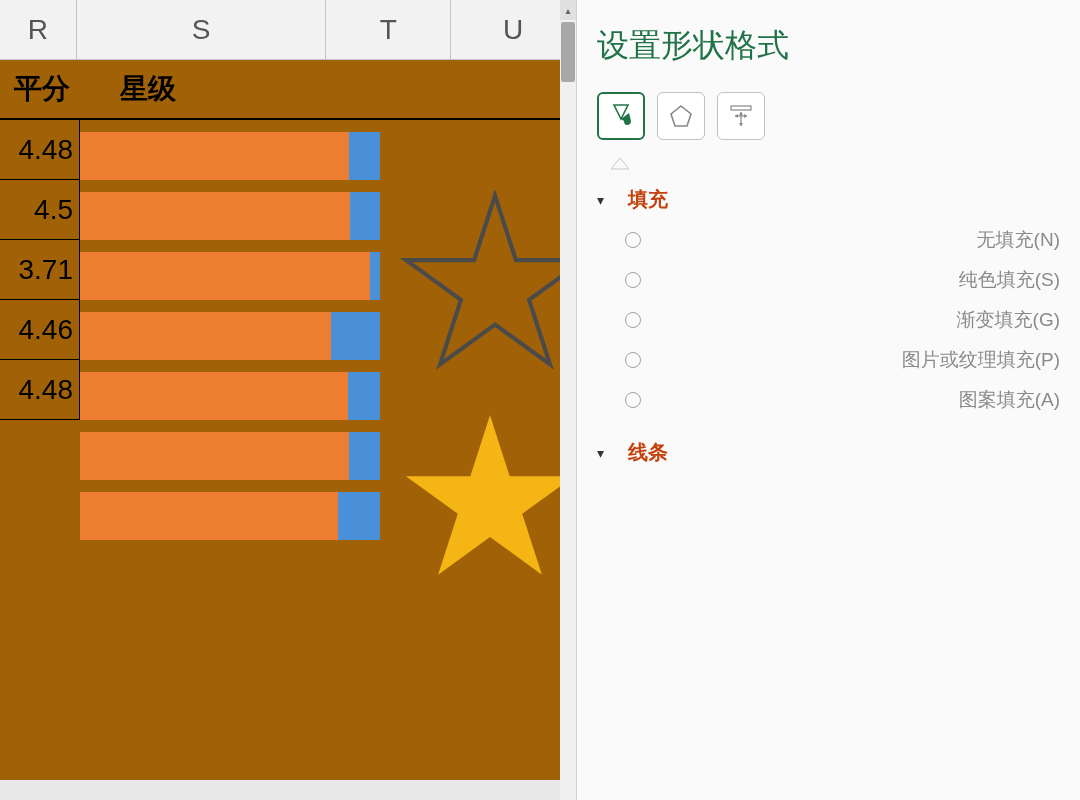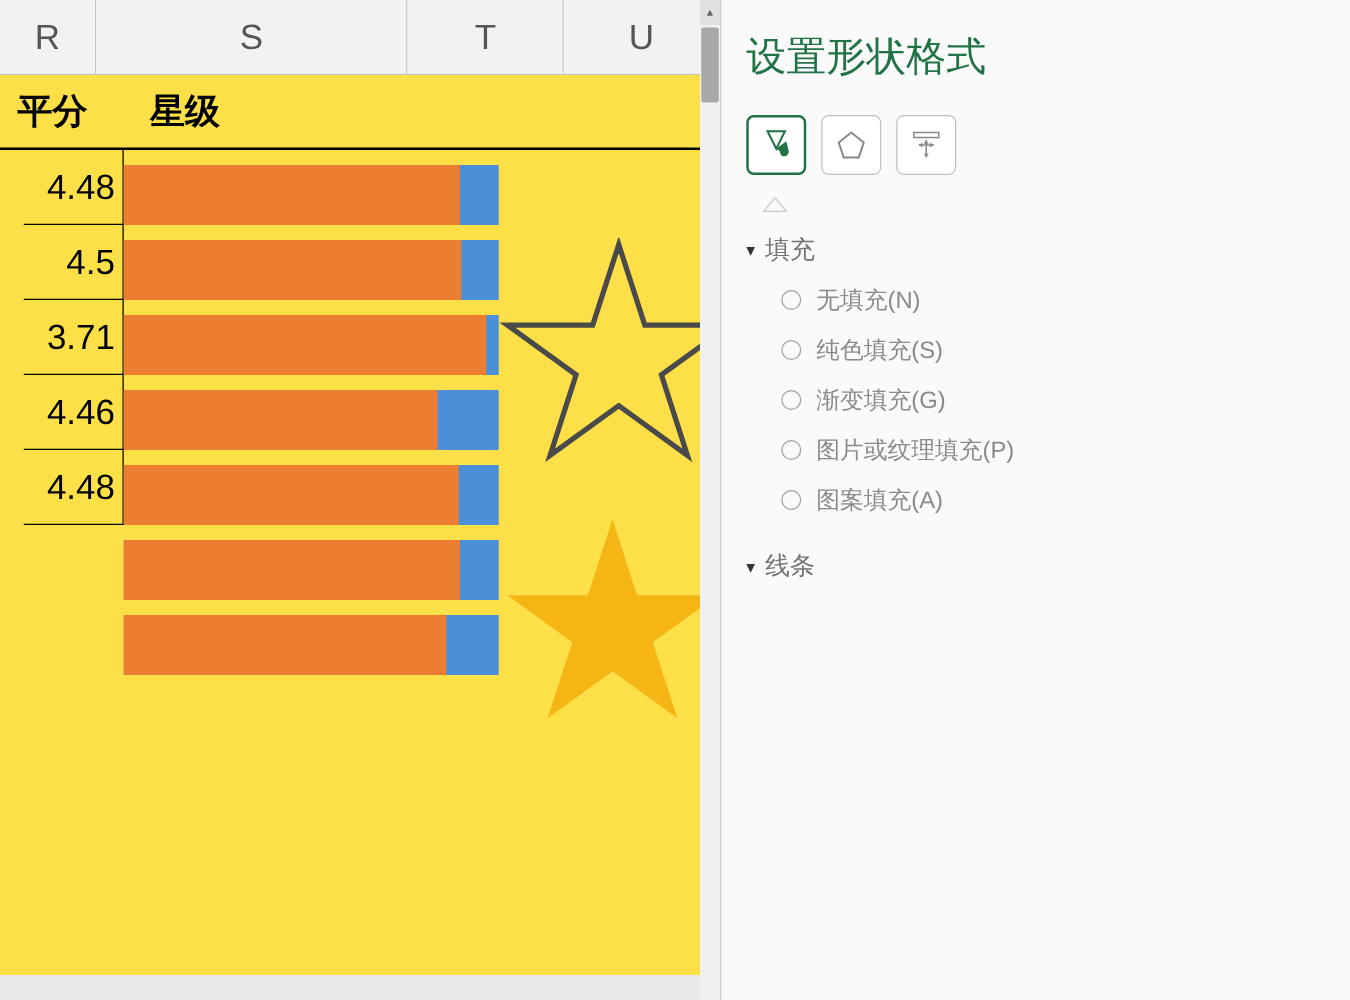--- a/index.html
+++ b/index.html
@@ -35,21 +35,21 @@
     .col-r { width: 80px; }
     .col-s { width: 260px; }
     .col-t { width: 130px; }
     .col-u { width: 130px; }
     .chart-container {
       position: absolute;
       left: 0;
       top: 60px;
       width: 640px;
       height: 720px;
-      background: #fde047;
+      background: #a16207;
       border-right: 5px solid #c2410c;
     }
     .chart-headers {
       display: flex;
       height: 60px;
       border-bottom: 2.5px solid #000;
       align-items: center;
     }
     .score-header {
       width: 80px;
@@ -65,21 +65,20 @@
       font-weight: bold;
       color: #000;
       text-align: left;
       padding-left: 40px;
     }
     .chart-body {
       display: flex;
     }
     .score-col {
       width: 80px;
-      margin-left: 19px;
     }
     .score-cell {
       height: 60px;
       display: flex;
       align-items: center;
       justify-content: flex-end;
       font-size: 28px;
       color: #000;
       border-bottom: 1px solid #000;
       border-right: 1px solid #000;
@@ -203,32 +202,34 @@
       gap: 8px;
       cursor: pointer;
       margin-bottom: 14px;
     }
     .chevron {
       font-size: 14px;
       color: #333;
     }
     .section-title {
       font-size: 20px;
-      font-weight: normal;
-      color: #737373;
+      font-weight: bold;
+      color: #c2410c;
+      margin-left: 16px;
     }
     .radio-list {
       margin-left: 28px;
     }
     .radio-item {
       display: flex;
       align-items: center;
       gap: 12px;
       margin-bottom: 14px;
       cursor: pointer;
+      justify-content: space-between;
     }
     .radio-circle {
       width: 16px;
       height: 16px;
       border: 1.5px solid #a0a0a0;
       border-radius: 50%;
       flex-shrink: 0;
     }
     .radio-label {
       font-size: 19px;

